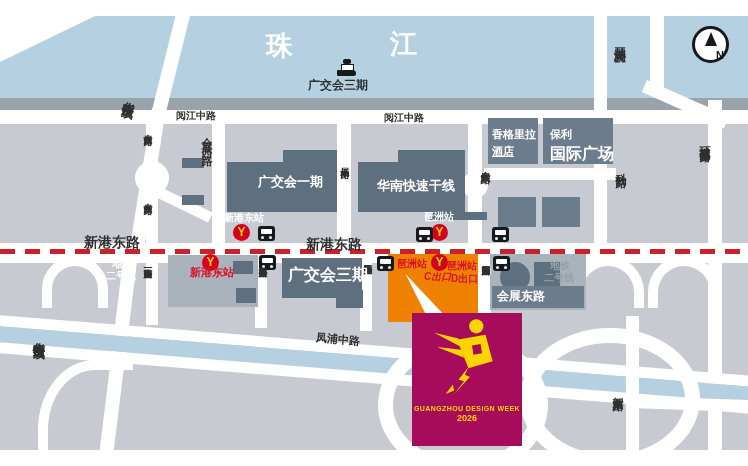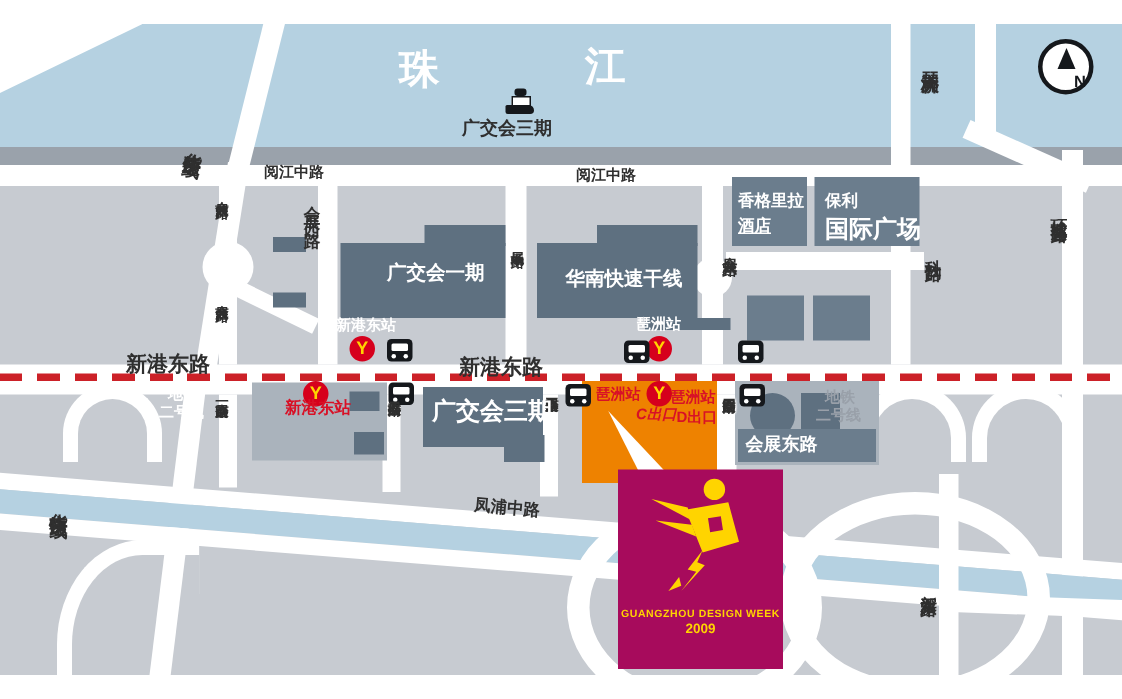--- a/index.html
+++ b/index.html
@@ -192,17 +192,17 @@
       <g fill="#ffd400">
         <circle cx="63" cy="13" r="10"></circle>
         <path fill-rule="evenodd" d="M36 32 L76 25 L86 62 L52 72 Z M57 40 L69 38 L71 51 L59 53 Z"></path>
         <path d="M38 30 L4 22 L42 42 Z"></path>
         <path d="M42 46 L8 42 L46 57 Z"></path>
         <path d="M52 70 L38 88 L46 90 L32 108 L54 84 L47 81 Z"></path>
         <path d="M30 95 L20 108 L32 103 Z"></path>
       </g>
     </svg>
     <div class="l1">GUANGZHOU DESIGN WEEK</div>
-    <div class="l3">2009</div>
+    <div class="l3">2026</div>
   </div>
 
   <div class="abs" style="left:0;top:450px;width:748px;height:16px;background:#fff;"></div>
 </div>
 
 </body></html>

